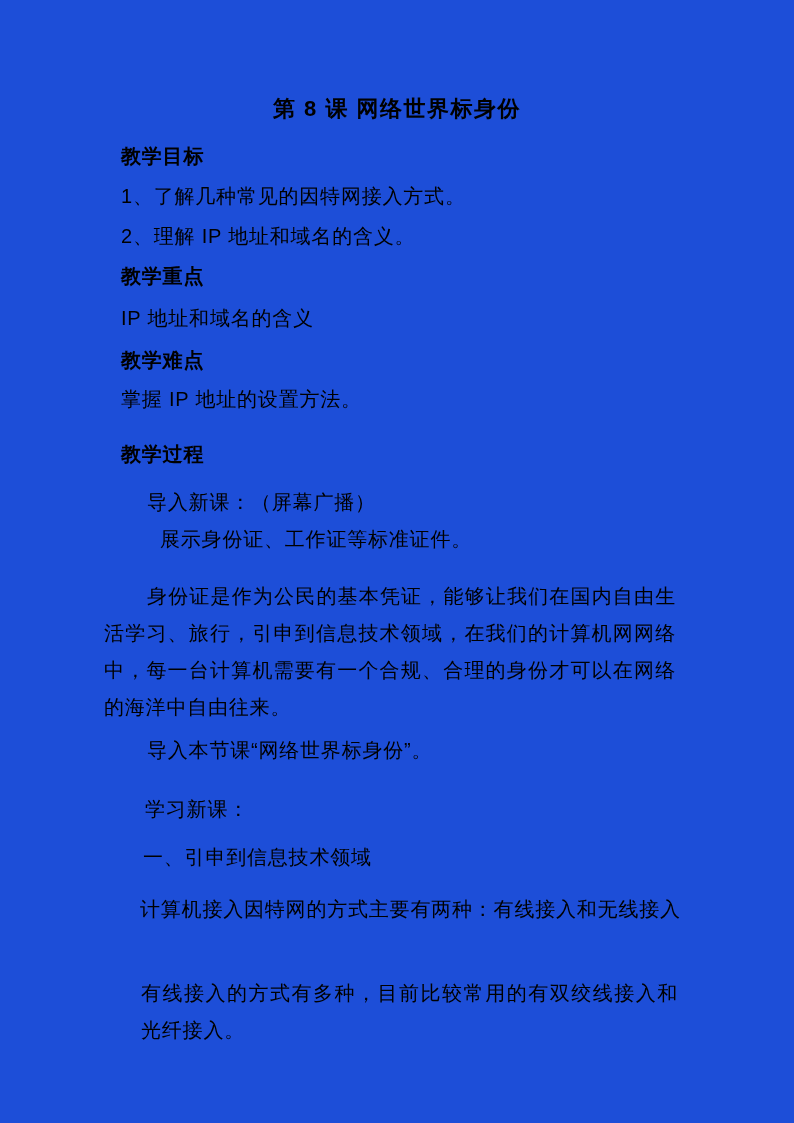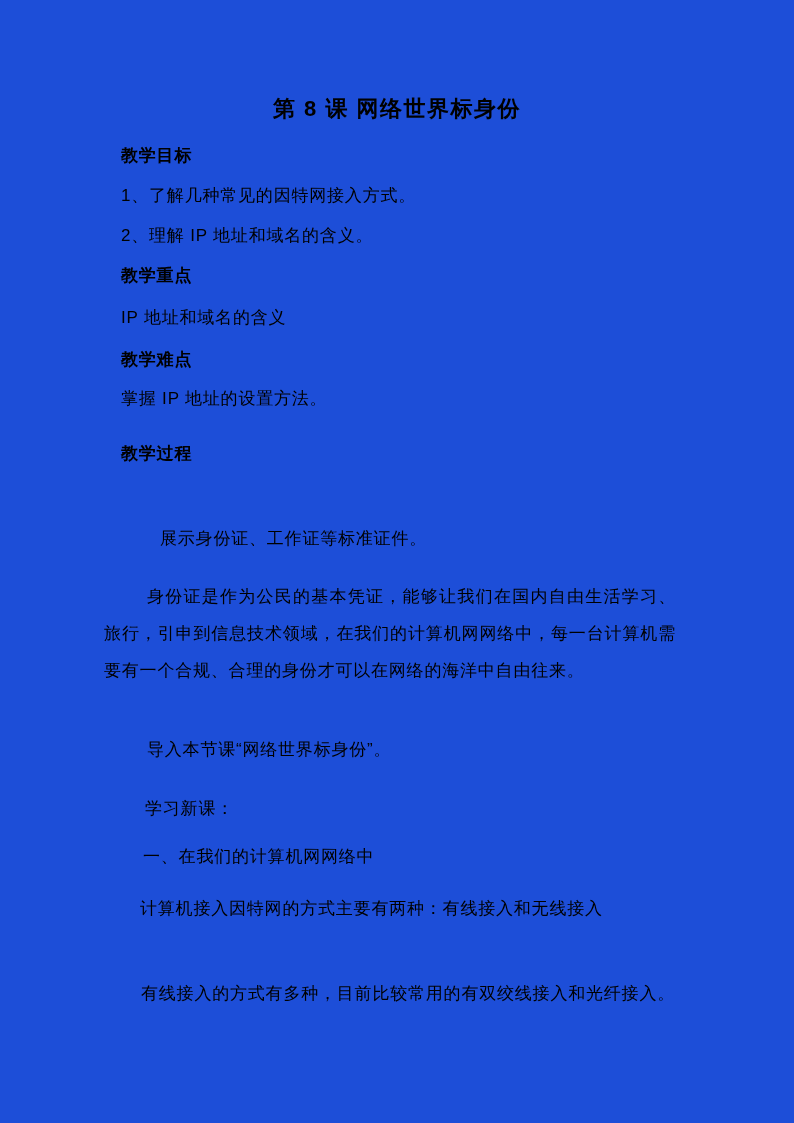--- a/index.html
+++ b/index.html
@@ -11,21 +11,21 @@
     position: relative;
     width: 794px;
     height: 1123px;
     background: #1d4ed8;
     overflow: hidden;
     font-family: Liberation Sans, sans-serif;
     color: #000000;
   }
   .t {
     position: absolute;
-    font-size: 17px;
+    font-size: 20px;
     line-height: 24px;
     letter-spacing: 0.8px;
     white-space: nowrap;
   }
   .b {
     font-weight: bold;
   }
   .wrap {
     white-space: normal;
     text-align: justify;
@@ -71,24 +71,25 @@
   <div class="t pos-obj-1">1、了解几种常见的因特网接入方式。</div>
   <div class="t pos-obj-2">2、理解 IP 地址和域名的含义。</div>
 
   <div class="t b pos-key-h">教学重点</div>
   <div class="t pos-key-t">IP 地址和域名的含义</div>
 
   <div class="t b pos-diff-h">教学难点</div>
   <div class="t pos-diff-t">掌握 IP 地址的设置方法。</div>
 
   <div class="t b pos-proc-h">教学过程</div>
+  <div class="t pos-intro-1">导入新课：（屏幕广播）</div>
   <div class="t pos-intro-2">展示身份证、工作证等标准证件。</div>
 
   <div class="t wrap pos-idpara">身份证是作为公民的基本凭证，能够让我们在国内自由生活学习、旅行，引申到信息技术领域，在我们的计算机网网络中，每一台计算机需要有一个合规、合理的身份才可以在网络的海洋中自由往来。</div>
 
   <div class="t pos-leadin">导入本节课“网络世界标身份”。</div>
   <div class="t pos-newlesson">学习新课：</div>
-  <div class="t pos-sec-one">一、在我们的计算机网网络中</div>
+  <div class="t pos-sec-one">一、引申到信息技术领域</div>
   <div class="t pos-access">计算机接入因特网的方式主要有两种：有线接入和无线接入</div>
 
   <div class="t wrap pos-wired">有线接入的方式有多种，目前比较常用的有双绞线接入和光纤接入。</div>
 
 </div>
 
 </body></html>

